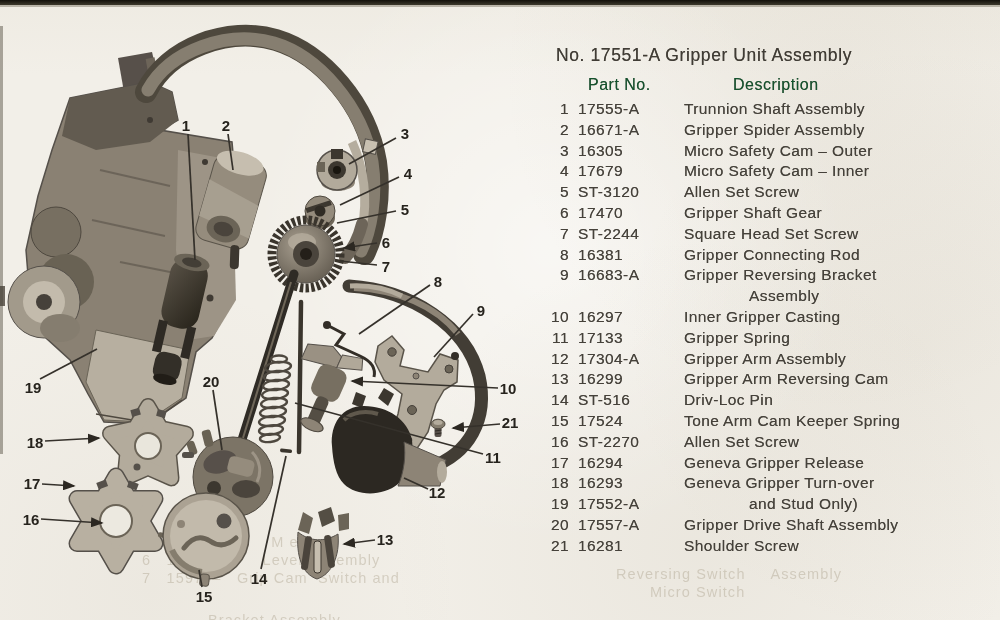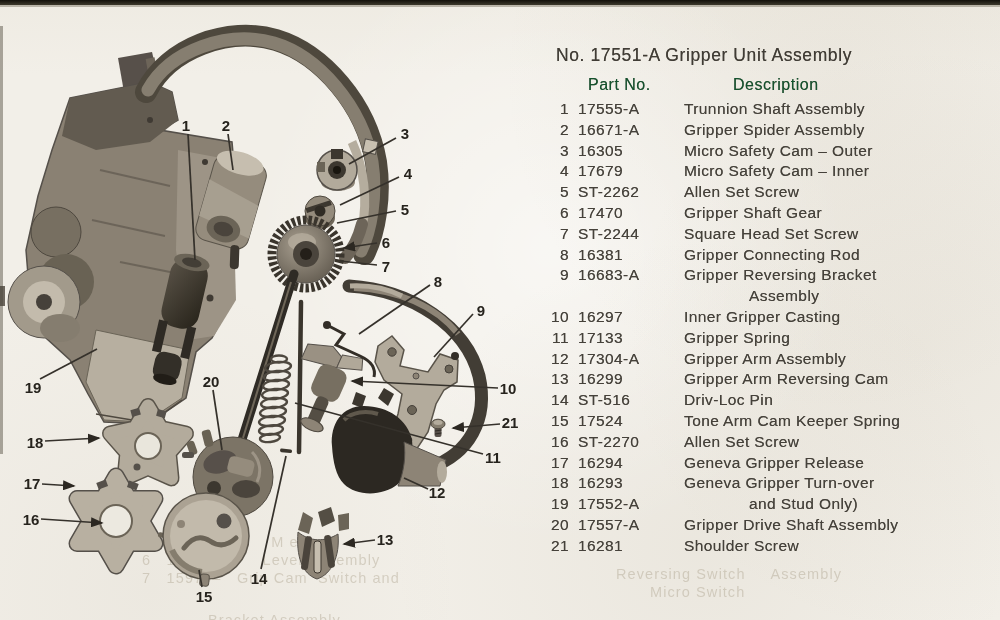--- a/index.html
+++ b/index.html
@@ -346,21 +346,21 @@
       </div>
       <div class="prow">
         <span class="c-num">4</span>
         <span class="c-part">17679</span>
         <span class="c-desc">
           <div>Micro Safety Cam – Inner</div>
         </span>
       </div>
       <div class="prow">
         <span class="c-num">5</span>
-        <span class="c-part">ST-2262</span>
+        <span class="c-part">ST-3120</span>
         <span class="c-desc">
           <div>Allen Set Screw</div>
         </span>
       </div>
       <div class="prow">
         <span class="c-num">6</span>
         <span class="c-part">17470</span>
         <span class="c-desc">
           <div>Gripper Shaft Gear</div>
         </span>

